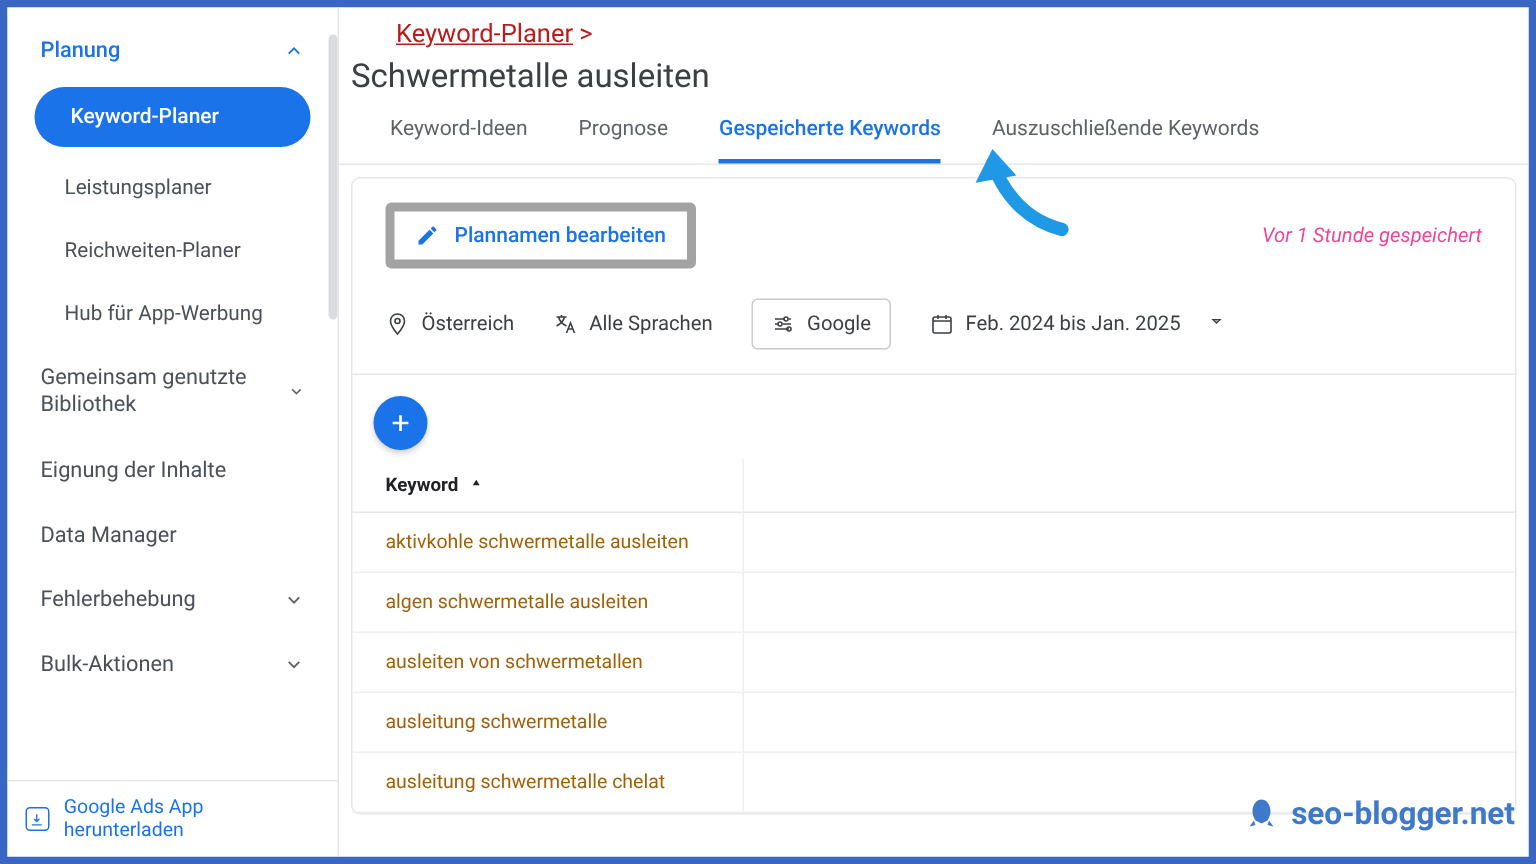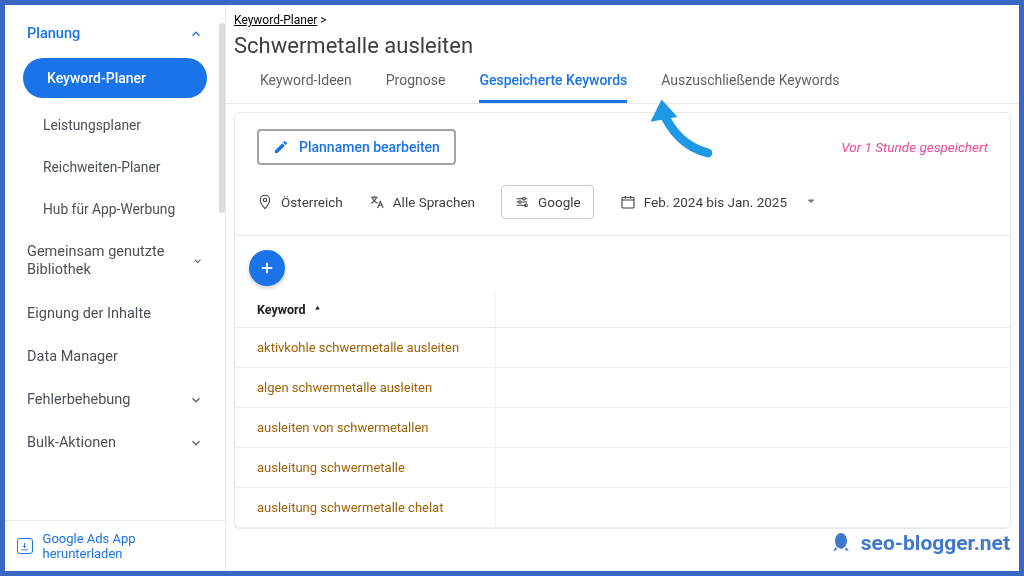--- a/index.html
+++ b/index.html
@@ -12,28 +12,28 @@
   .side-active { margin: 4px 18px 6px 18px; padding: 12px 24px; border-radius: 22px; background: #1a73e8; color: #fff; font-weight: 500; font-size: 14px; width: calc(100% - 36px); }
   .chev { width: 14px; height: 14px; }
   .chev svg { width: 100%; height: 100%; stroke: #5f6368; stroke-width: 2.2; fill: none; }
   .chev-blue svg { stroke: #1a73e8; }
   .side-foot { margin-top: auto; border-top: 1px solid #e5e7eb; display: flex; align-items: center; gap: 10px; padding: 10px 12px; }
   .side-foot-icon { width: 16px; height: 16px; border: 1.6px solid #1a73e8; border-radius: 3px; display: flex; align-items: center; justify-content: center; }
   .side-foot-icon svg { width: 9px; height: 9px; fill: #1a73e8; }
   .side-foot-txt { color: #1a73e8; font-size: 13px; }
   
   .main { flex: 1; background: #fff; position: relative; display: flex; flex-direction: column; }
-  .breadcrumb { padding: 8px 8px 0 8px; font-size: 12px; color: #000000; }
+  .breadcrumb { padding: 8px 8px 0 8px; font-size: 17px; color: #b91c1c; margin-left: 30px; }
   .title { padding: 6px 8px 14px 8px; font-size: 22px; color: #3c4043; }
   .tabs { display: flex; gap: 34px; padding: 0 34px; border-bottom: 1px solid #e5e7eb; }
   .tab { padding: 0 0 12px 0; font-size: 14px; color: #5f6368; border-bottom: 3px solid transparent; cursor: pointer; }
   .tab-active { color: #1a73e8; font-weight: 500; border-bottom-color: #1a73e8; }
   .panel { border: 1px solid #e5e7eb; border-radius: 6px; margin: 8px 8px 0 8px; background: #fff; }
   .panel-row1 { display: flex; align-items: center; padding: 16px 22px; }
-  .edit-btn { display: flex; align-items: center; gap: 10px; border: 2px solid #a3a3a3; border-radius: 4px; padding: 8px 14px; color: #1a73e8; font-size: 14px; font-weight: 500; cursor: pointer; }
+  .edit-btn { display: flex; align-items: center; gap: 10px; border: 6px solid #a3a3a3; border-radius: 4px; padding: 8px 14px; color: #1a73e8; font-size: 14px; font-weight: 500; cursor: pointer; }
   .edit-btn svg { width: 16px; height: 16px; fill: #1a73e8; }
   .saved-txt { margin-left: auto; font-style: italic; color: #ec4899; font-size: 13.5px; }
   .filters { display: flex; align-items: center; gap: 26px; padding: 4px 22px 16px 22px; color: #3c4043; font-size: 13.5px; border-bottom: 1px solid #e5e7eb; }
   .filt { display: flex; align-items: center; gap: 8px; }
   .filt svg { width: 16px; height: 16px; fill: none; stroke: #3c4043; stroke-width: 1.6; }
   .filt-box { border: 1px solid #c8cbce; border-radius: 4px; padding: 8px 12px; }
   .date-chev svg { width: 12px; height: 12px; fill: #9aa0a6; }
   .fab { width: 36px; height: 36px; border-radius: 50%; background: #1a73e8; display: flex; align-items: center; justify-content: center; margin: 14px 0 6px 14px; cursor: pointer; box-shadow: 0 2px 4px rgba(0,0,0,0.2); }
   .fab svg { width: 18px; height: 18px; stroke: #fff; stroke-width: 2.4; }
   .table { width: 100%; }

